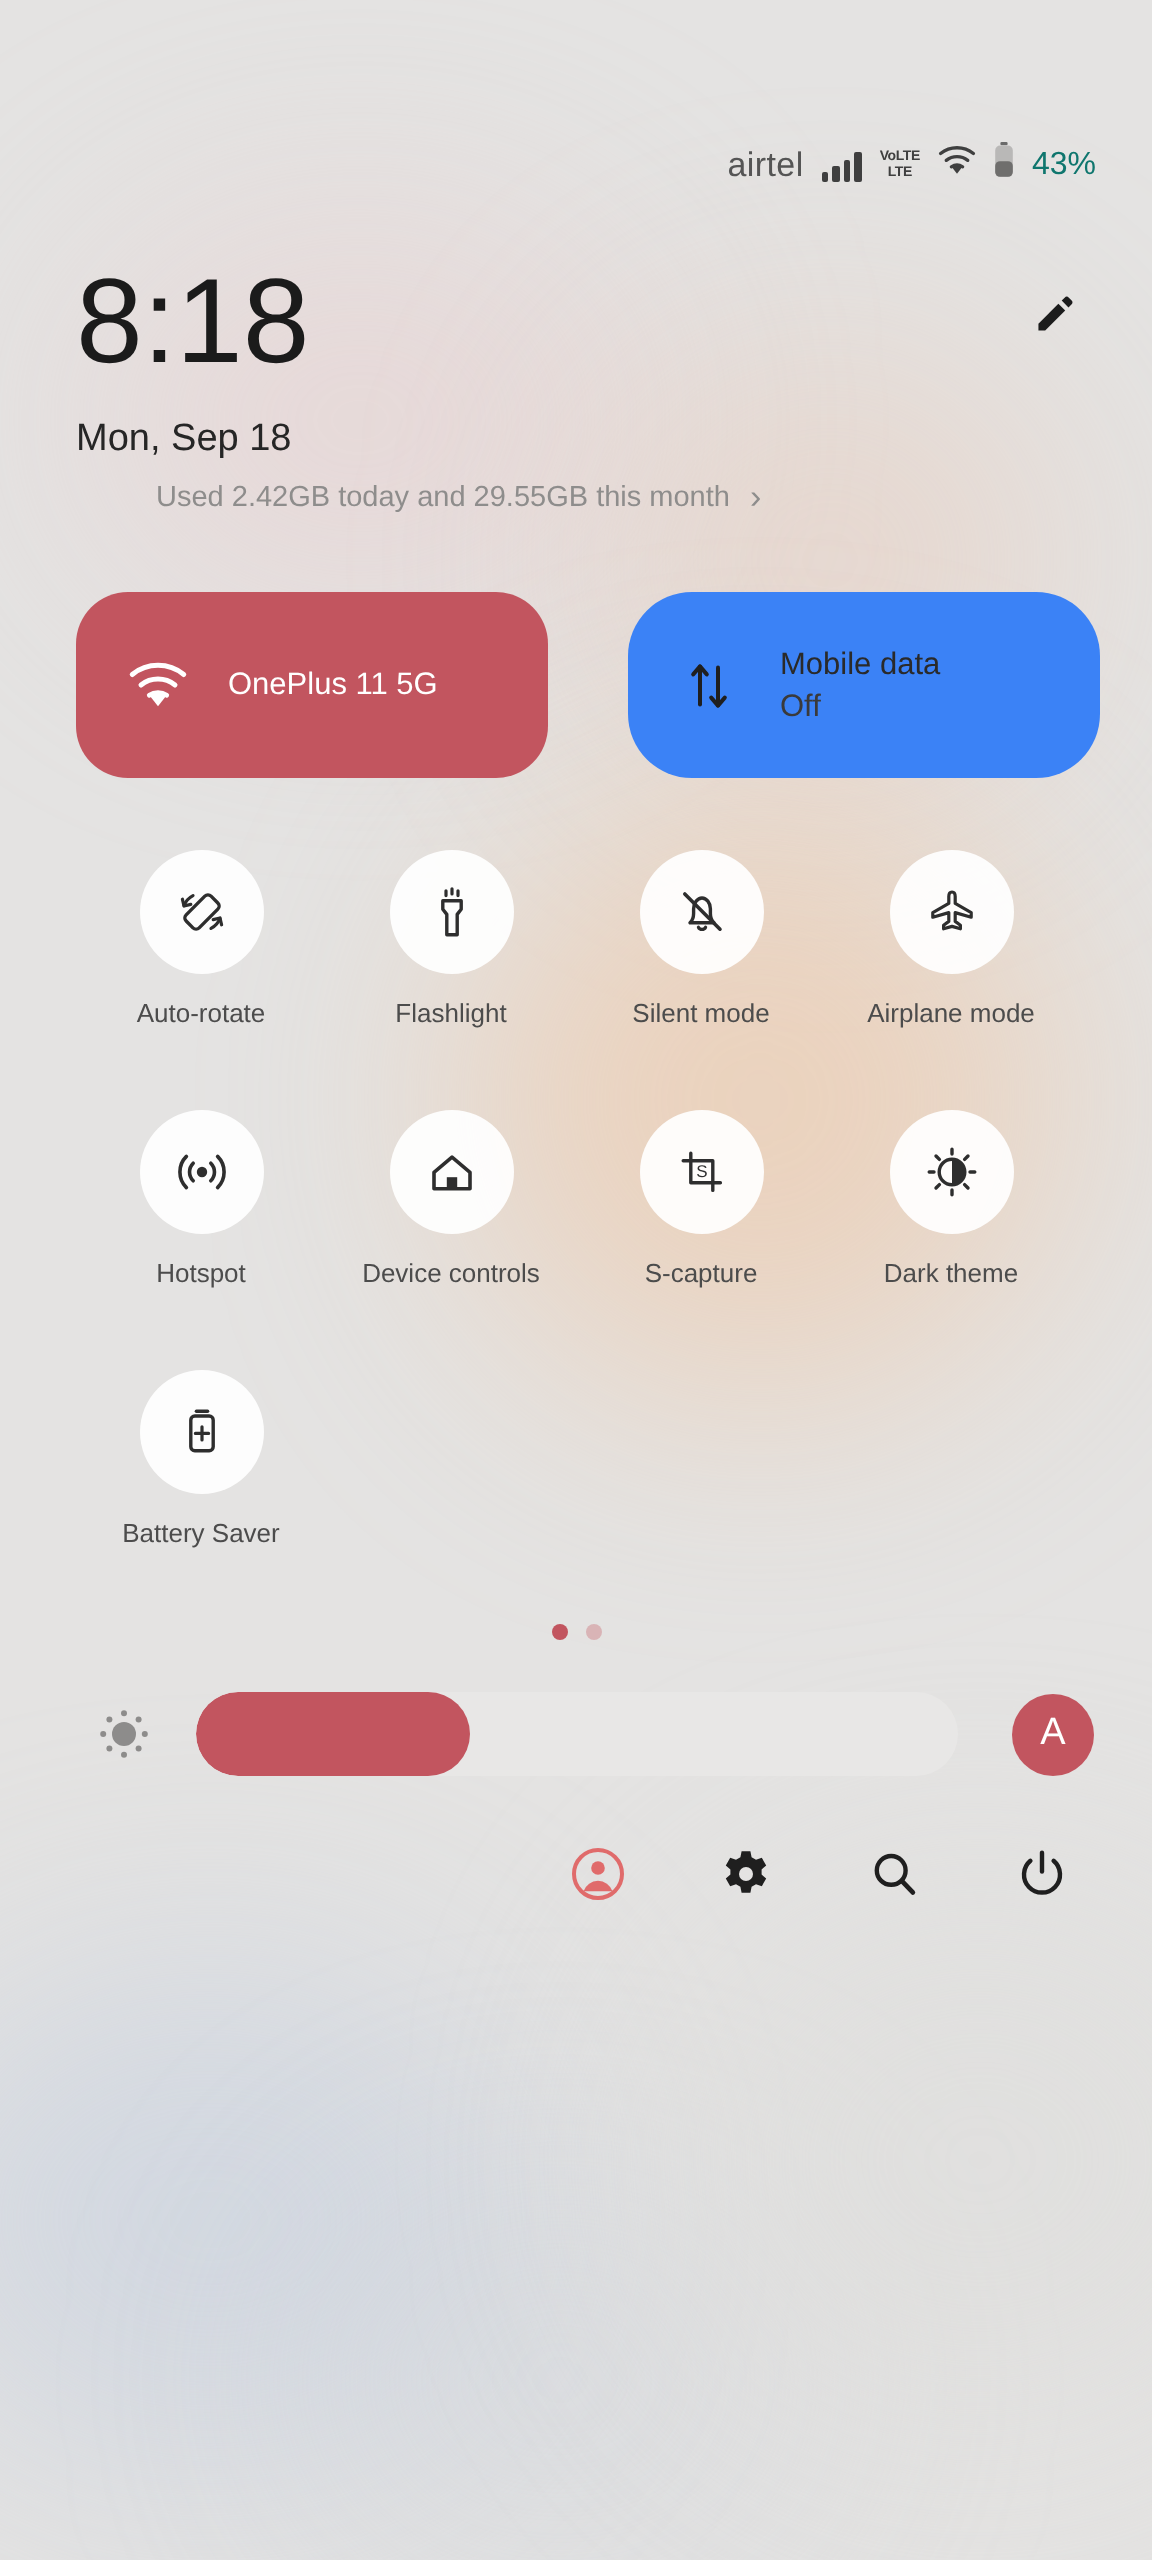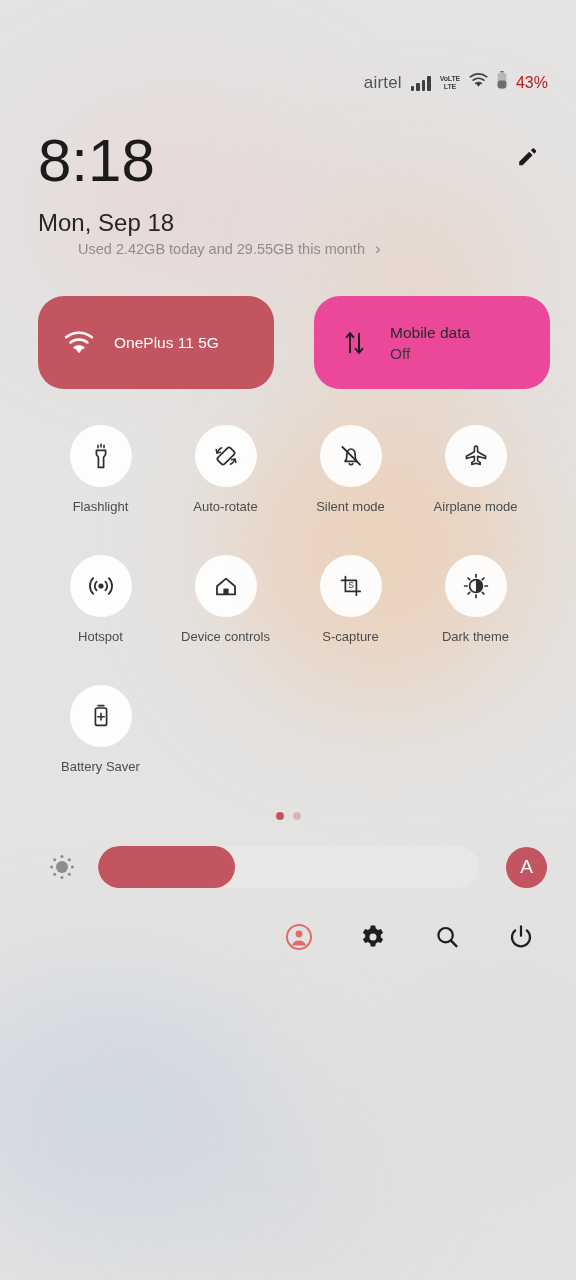--- a/index.html
+++ b/index.html
@@ -52,31 +52,31 @@
   .sig { display: flex; align-items: flex-end; gap: 2px; height: 16px; }
   .sig i { width: 3.5px; background: #3f3f3f; border-radius: 1px; display: block; }
   .sig i:nth-child(1) { height: 5px; }
   .sig i:nth-child(2) { height: 8px; }
   .sig i:nth-child(3) { height: 11px; }
   .sig i:nth-child(4) { height: 15px; }
   .volte {
     font-size: 7px; line-height: 7.5px; font-weight: bold;
     color: #3f3f3f; text-align: center; letter-spacing: -.2px;
   }
-  .battery-pct { font-size: 16px; color: #b91c1c; }
+  .battery-pct { font-size: 16px; color: #0f766e; }
 
   
   .clock {
     position: absolute; left: 38px; top: 128px;
     font-size: 60px; font-weight: 300; color: #1b1b1b;
     letter-spacing: 0px; line-height: 66px;
   }
   .date {
     position: absolute; left: 38px; top: 209px;
-    font-size: 24px; color: #262626; font-weight: 400;
+    font-size: 19px; color: #262626; font-weight: 400;
   }
   .usage-row {
     position: absolute; left: 38px; top: 240px;
     display: flex; align-items: center; gap: 10px; margin-left: 40px;
   }
   .usage-text { font-size: 14.5px; color: #8e8d8c; }
   .usage-chevron { font-size: 17px; color: #8e8d8c; line-height: 1; }
   .edit-btn {
     position: absolute; right: 32px; top: 140px;
     width: 34px; height: 34px; display: flex;
@@ -86,21 +86,21 @@
   
   .big-tiles {
     position: absolute; left: 38px; top: 296px;
     display: flex; gap: 40px;
   }
   .big-tile {
     width: 236px; height: 93px; border-radius: 26px;
     display: flex; align-items: center; padding-left: 26px; gap: 20px;
   }
   .big-tile.on { background: #c2555f; }
-  .big-tile.off { background: #ec4899; }
+  .big-tile.off { background: #3b82f6; border-radius: 32px; }
   .bt-icon { width: 30px; display: flex; align-items: center; justify-content: center; flex: none; }
   .bt-label { font-size: 15.5px; line-height: 21px; }
   .big-tile.on .bt-label { color: #fff; }
   .big-tile.off .bt-label { color: #2a2a2a; }
   .bt-sub { font-size: 15.5px; color: #3a3a3a; line-height: 21px; }
 
   
   .grid {
     position: absolute; left: 38px; top: 425px;
     width: 500px;
@@ -240,39 +240,39 @@
         <div class="bt-sub">Off</div>
       </span>
     </div>
   </div>
 
   <div class="grid">
 
 
     <div class="tile">
       <div class="tile-circle">
-        <svg width="24" height="30" viewBox="0 0 24 30">
-          <path d="M7.4 9.4h9.2v4.2l-2 2.6v10.2h-5.2V16.2l-2-2.6V9.4z" fill="none" stroke="#2e2e2e" stroke-width="1.7" stroke-linejoin="round"></path>
-          <path d="M9 4.4v2.4M12 3.4v2.6M15 4.4v2.4" stroke="#2e2e2e" stroke-width="1.6" stroke-linecap="round"></path>
-        </svg>
-      </div>
-      <div class="tile-label">Flashlight</div>
-    </div>
-
-    <div class="tile">
-      <div class="tile-circle">
         <svg width="28" height="28" viewBox="0 0 28 28">
           <rect x="9.4" y="5.2" width="9.2" height="17.6" rx="2.2" fill="none" stroke="#2e2e2e" stroke-width="1.7" transform="rotate(45 14 14)"></rect>
           <path d="M5 10.8a9.5 9.5 0 0 1 4.5-5" fill="none" stroke="#2e2e2e" stroke-width="1.6" stroke-linecap="round"></path>
           <path d="M23 17.2a9.5 9.5 0 0 1-4.5 5" fill="none" stroke="#2e2e2e" stroke-width="1.6" stroke-linecap="round"></path>
           <path d="M4.2 7.6L5 11l3.4-.8" fill="none" stroke="#2e2e2e" stroke-width="1.6" stroke-linecap="round" stroke-linejoin="round"></path>
           <path d="M23.8 20.4L23 17l-3.4.8" fill="none" stroke="#2e2e2e" stroke-width="1.6" stroke-linecap="round" stroke-linejoin="round"></path>
         </svg>
       </div>
       <div class="tile-label">Auto-rotate</div>
+    </div>
+
+    <div class="tile">
+      <div class="tile-circle">
+        <svg width="24" height="30" viewBox="0 0 24 30">
+          <path d="M7.4 9.4h9.2v4.2l-2 2.6v10.2h-5.2V16.2l-2-2.6V9.4z" fill="none" stroke="#2e2e2e" stroke-width="1.7" stroke-linejoin="round"></path>
+          <path d="M9 4.4v2.4M12 3.4v2.6M15 4.4v2.4" stroke="#2e2e2e" stroke-width="1.6" stroke-linecap="round"></path>
+        </svg>
+      </div>
+      <div class="tile-label">Flashlight</div>
     </div>
 
 
     <div class="tile">
       <div class="tile-circle">
         <svg width="28" height="28" viewBox="0 0 28 28">
           <path d="M8 19.4h12c-1.4-1.3-1.8-2.6-1.8-4.6v-2.4c0-3-2-5.4-4.2-5.4s-4.2 2.4-4.2 5.4v2.4c0 2-.4 3.3-1.8 4.6z" fill="none" stroke="#2e2e2e" stroke-width="1.7" stroke-linejoin="round"></path>
           <path d="M12.2 21.6a2 2 0 0 0 3.6 0" fill="none" stroke="#2e2e2e" stroke-width="1.6" stroke-linecap="round"></path>
           <path d="M5.4 5L23 22.6" stroke="#2e2e2e" stroke-width="1.8" stroke-linecap="round"></path>
         </svg>

